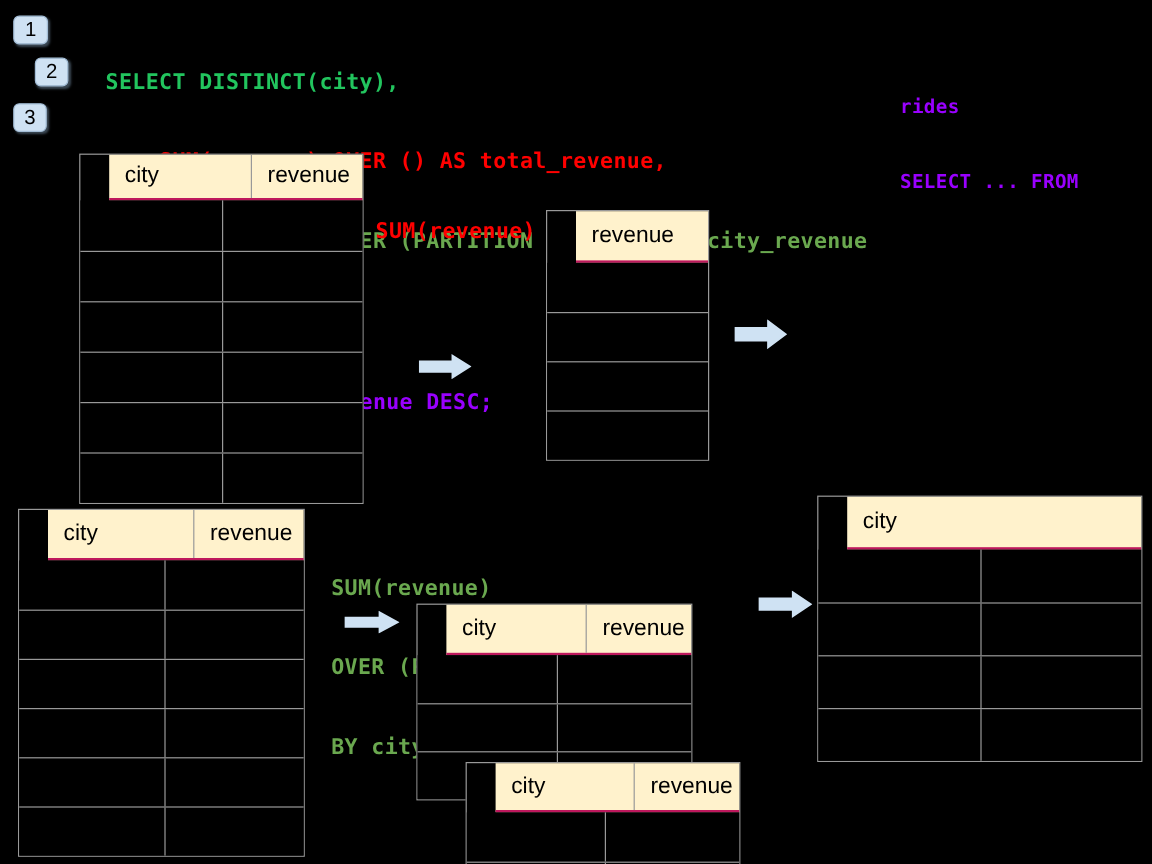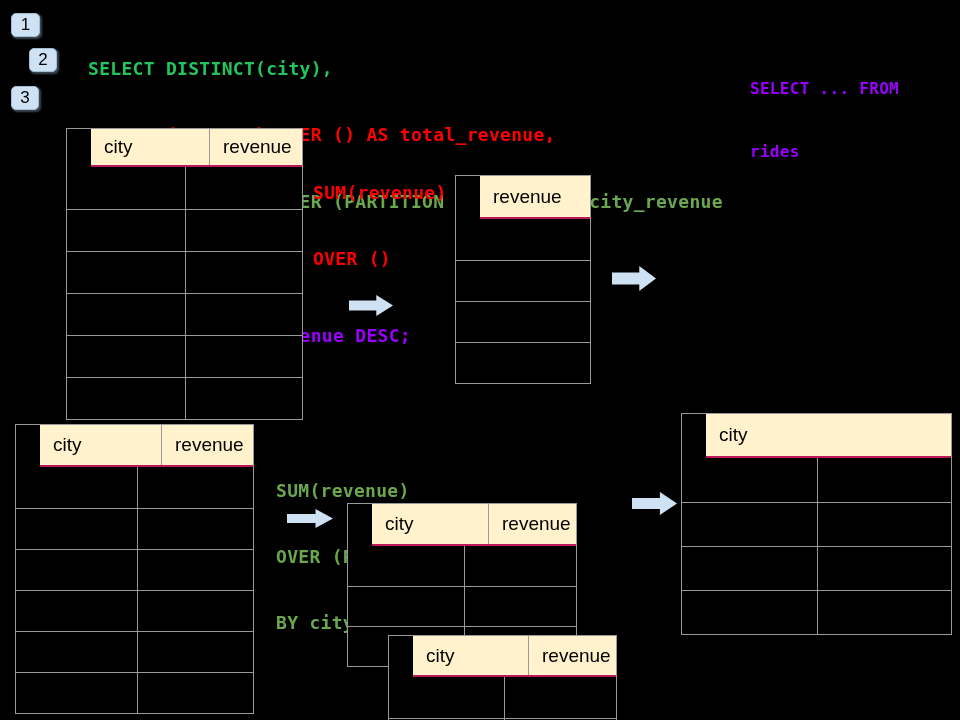--- a/index.html
+++ b/index.html
@@ -55,27 +55,26 @@
 
   <div id="sql" class="codeblock">
     <div class="codeline" style="color: #22c55e;">SELECT DISTINCT(city),</div>
     <div class="codeline" style="color: rgb(255, 0, 0);">    SUM(revenue) OVER () AS total_revenue,</div>
     <div class="codeline" style="color: rgb(106, 168, 79);">    SUM(revenue) OVER (PARTITION BY city) as city_revenue</div>
     <div class="codeline" style="color: rgb(153, 0, 255);">  FROM rides</div>
     <div class="codeline" style="color: rgb(153, 0, 255);">  ORDER by city_revenue DESC;</div>
   </div>
 
   <div id="sidenote" class="codeblock" style="color: rgb(153, 0, 255);">
+    <div class="codeline">rides</div>
     <div class="codeline">SELECT ... FROM</div>
-    <div class="codeline">rides</div>
   </div>
 
   <div id="label-total" class="codeblock" style="color: rgb(255, 0, 0);">
     <div class="codeline">SUM(revenue)</div>
-    <div class="codeline">OVER ()</div>
   </div>
 
   <div id="label-partition" class="codeblock" style="color: rgb(106, 168, 79);">
     <div class="codeline">SUM(revenue)</div>
     <div class="codeline">OVER (PARTITION</div>
     <div class="codeline">BY city)</div>
   </div>
 
   <div class="dtable" style="left:66px;top:128px;width:237px;--hh:38px;--rh:42px;--c1:118px;">
     <div class="thead" style="background-color: rgb(255, 242, 204);">

